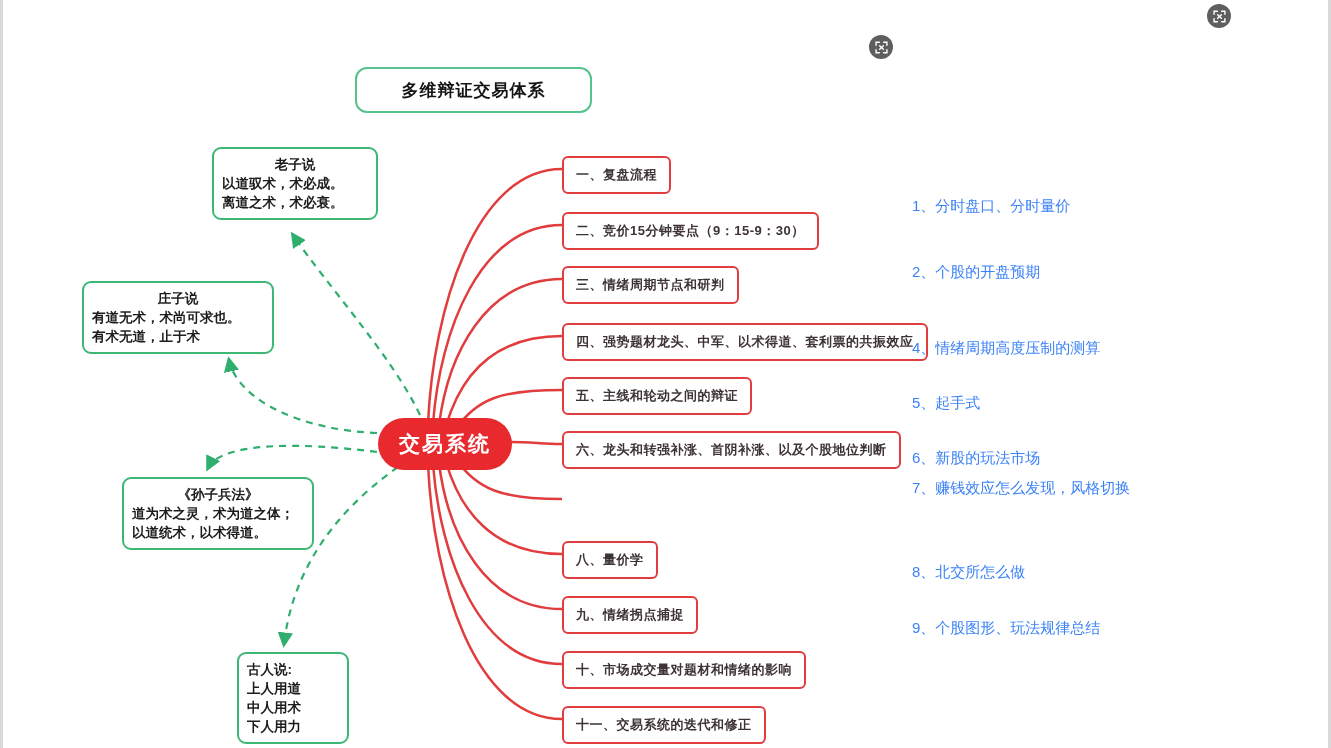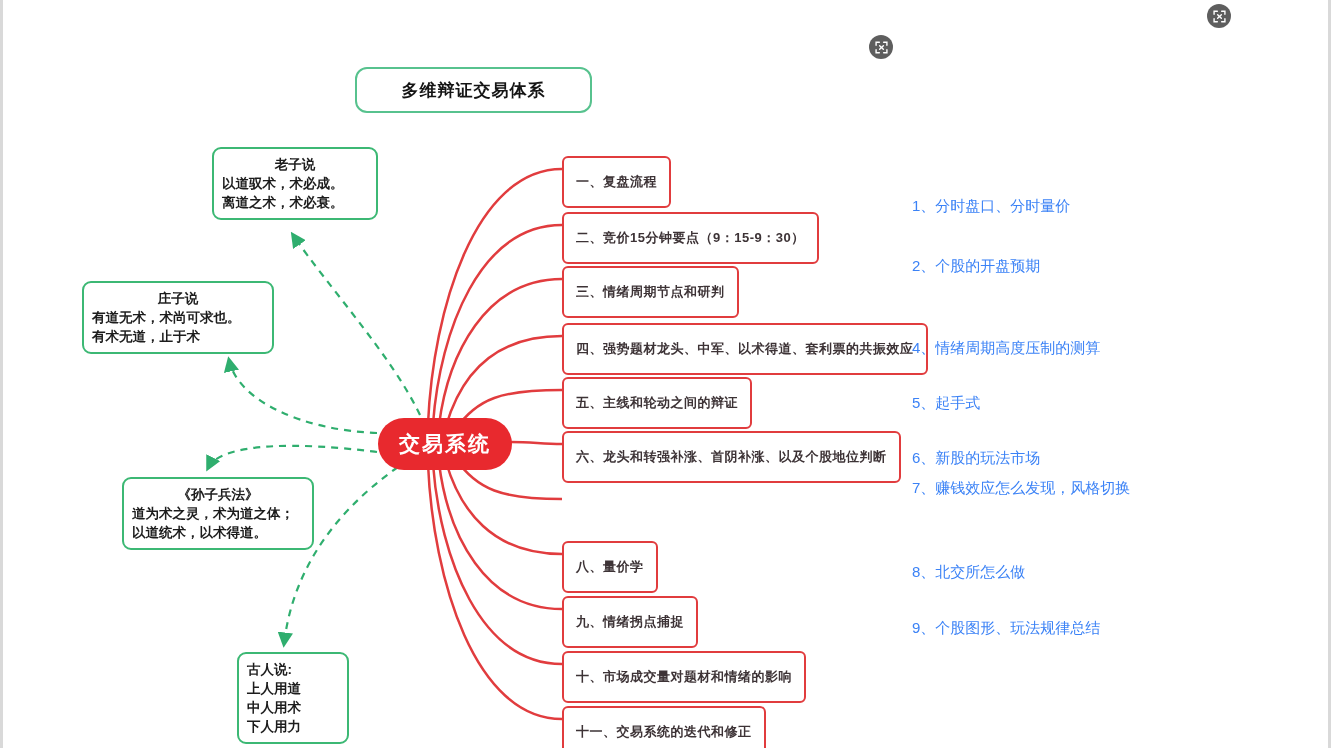--- a/index.html
+++ b/index.html
@@ -26,21 +26,21 @@
   .note.left-align .note-header{text-align:left;}
   .center-node{
     position:absolute;left:378px;top:418px;width:134px;height:52px;z-index:4;
     background:#e8292e;border-radius:26px;
     display:flex;align-items:center;justify-content:center;
     color:#ffffff;font-size:21px;font-weight:700;letter-spacing:2px;
   }
   .branch{
     position:absolute;left:562px;z-index:3;background:#ffffff;
     border:2px solid #e13c3e;border-radius:6px;
-    padding:15px 12px;white-space:nowrap;
+    padding:8px 12px;white-space:nowrap;
     font-size:13px;font-weight:700;color:#3d3336;letter-spacing:0.5px;
   }
   .rlist-item{
     position:absolute;left:912px;width:292px;z-index:3;
     color:#3b82f6;font-size:15px;line-height:29px;font-weight:400;
   }
   .circle-btn{
     position:absolute;width:24px;height:24px;border-radius:50%;z-index:5;
     background:rgba(72,72,72,0.88);
     display:flex;align-items:center;justify-content:center;cursor:pointer;
@@ -117,21 +117,21 @@
   <div class="branch" style="top:266px">三、情绪周期节点和研判</div>
   <div class="branch" style="top:323px">四、强势题材龙头、中军、以术得道、套利票的共振效应</div>
   <div class="branch" style="top:377px">五、主线和轮动之间的辩证</div>
   <div class="branch" style="top:431px">六、龙头和转强补涨、首阴补涨、以及个股地位判断</div>
   <div class="branch" style="top:541px">八、量价学</div>
   <div class="branch" style="top:596px">九、情绪拐点捕捉</div>
   <div class="branch" style="top:651px">十、市场成交量对题材和情绪的影响</div>
   <div class="branch" style="top:706px">十一、交易系统的迭代和修正</div>
 
   <div class="rlist-item" style="top:191px">1、分时盘口、分时量价</div>
-  <div class="rlist-item" style="top:251px">2、个股的开盘预期</div>
+  <div class="rlist-item" style="top:257px">2、个股的开盘预期</div>
   <div class="rlist-item" style="top:333px">4、情绪周期高度压制的测算</div>
   <div class="rlist-item" style="top:388px">5、起手式</div>
   <div class="rlist-item" style="top:443px">6、新股的玩法市场</div>
   <div class="rlist-item" style="top:473px">7、赚钱效应怎么发现，风格切换</div>
   <div class="rlist-item" style="top:557px">8、北交所怎么做</div>
   <div class="rlist-item" style="top:613px">9、个股图形、玩法规律总结</div>
 
   <div class="circle-btn" style="left:869px;top:35px">
     <svg width="13" height="13" viewBox="0 0 12 12">
       <g stroke="#ffffff" stroke-width="1.3" fill="none" stroke-linecap="round">

